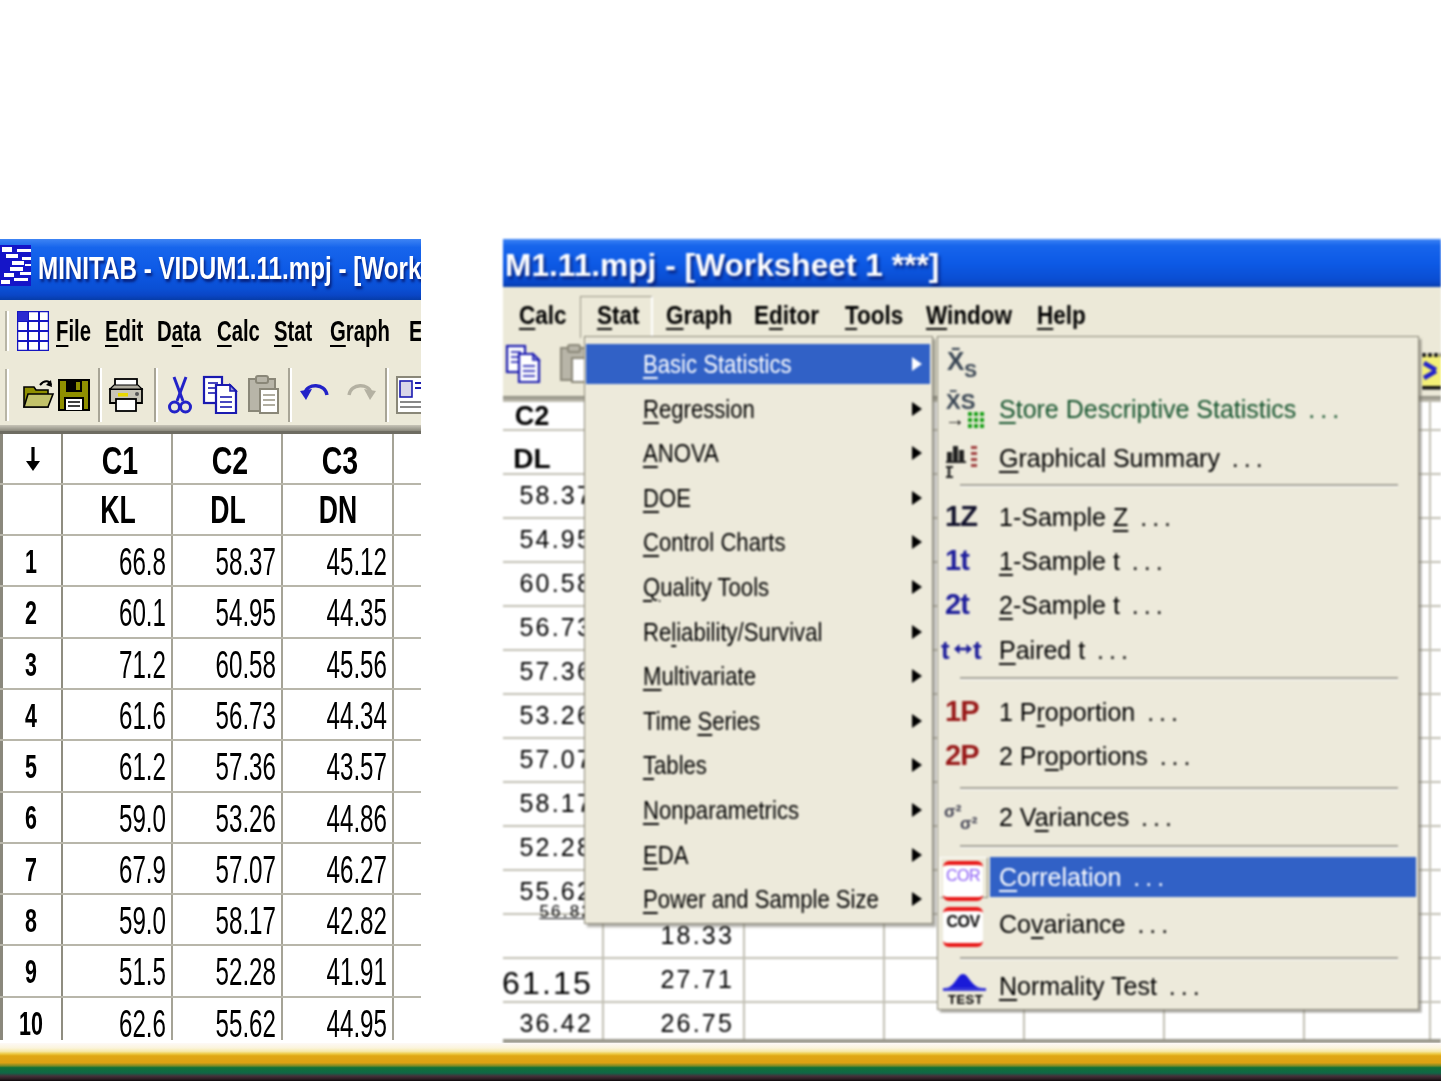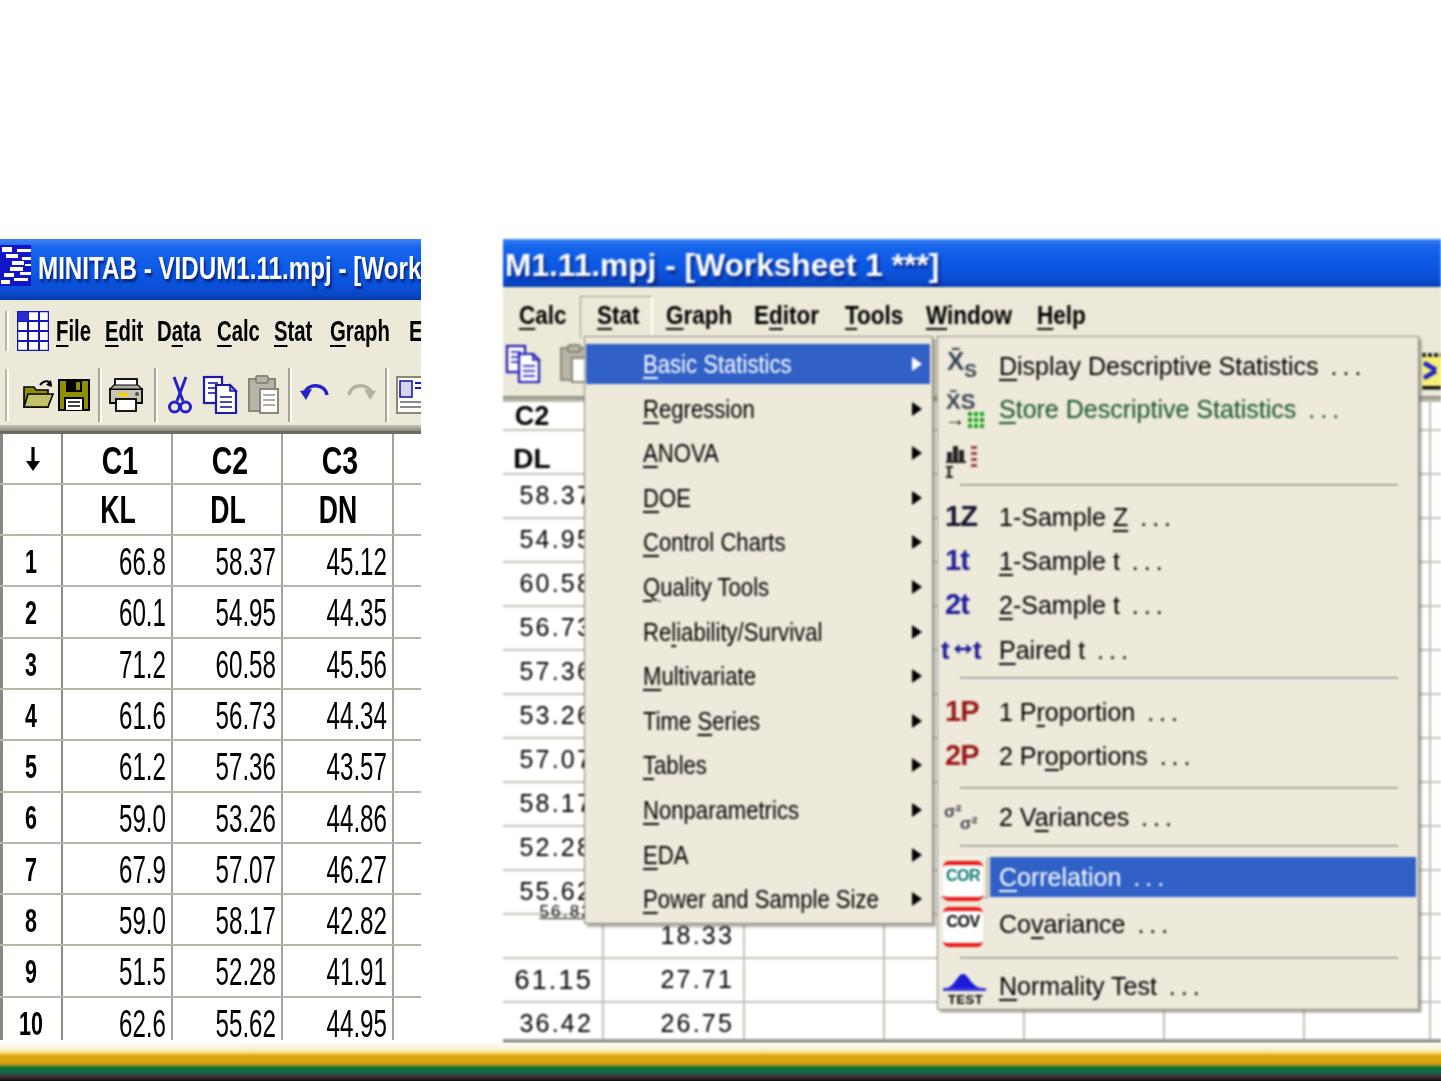--- a/index.html
+++ b/index.html
@@ -270,21 +270,21 @@
 <div class="num" style="left:-40px;top:508px;width:130px;font-size:25px;line-height:1.0;letter-spacing:2.2px;">57.07</div>
 <div class="num" style="left:100px;top:508px;width:131px;font-size:25px;line-height:1.0;letter-spacing:2.2px;">46.27</div>
 <div class="num" style="left:-40px;top:552px;width:130px;font-size:25px;line-height:1.0;letter-spacing:2.2px;">58.17</div>
 <div class="num" style="left:100px;top:552px;width:131px;font-size:25px;line-height:1.0;letter-spacing:2.2px;">42.82</div>
 <div class="num" style="left:-40px;top:596px;width:130px;font-size:25px;line-height:1.0;letter-spacing:2.2px;">52.28</div>
 <div class="num" style="left:100px;top:596px;width:131px;font-size:25px;line-height:1.0;letter-spacing:2.2px;">41.91</div>
 <div class="num" style="left:-40px;top:640px;width:130px;font-size:25px;line-height:1.0;letter-spacing:2.2px;">55.62</div>
 <div class="num" style="left:100px;top:640px;width:131px;font-size:25px;line-height:1.0;letter-spacing:2.2px;">44.95</div>
 <div class="num" style="left:-40px;top:664px;width:130px;font-size:17px;line-height:1.0;letter-spacing:2.2px;text-decoration:underline;">56.82</div>
 <div class="num" style="left:100px;top:684px;width:131px;font-size:25px;line-height:1.0;letter-spacing:2.2px;">18.33</div>
-<div class="num" style="left:-40px;top:728px;width:130px;font-size:27px;line-height:1.0;letter-spacing:2.2px;">61.15</div>
+<div class="num" style="left:-40px;top:728px;width:130px;font-size:32px;line-height:1.0;letter-spacing:2.2px;">61.15</div>
 <div class="num" style="left:100px;top:728px;width:131px;font-size:25px;line-height:1.0;letter-spacing:2.2px;">27.71</div>
 <div class="num" style="left:-40px;top:772px;width:130px;font-size:25px;line-height:1.0;letter-spacing:2.2px;">36.42</div>
 <div class="num" style="left:100px;top:772px;width:131px;font-size:25px;line-height:1.0;letter-spacing:2.2px;">26.75</div>
 <svg class="abs" style="left:919px;top:114px;" width="22" height="38" viewBox="0 0 22 38">
 <rect x="0" y="2" width="22" height="31" fill="#f4f077"></rect>
 <rect x="0" y="0" width="4" height="4" fill="#222"></rect>
       <rect x="6" y="0" width="4" height="4" fill="#222"></rect>
       <rect x="12" y="0" width="4" height="4" fill="#222"></rect>
       <rect x="18" y="0" width="4" height="4" fill="#222"></rect>
 <path d="M2 10 L14 17 M14 18 L2 25" stroke="#2222cc" stroke-width="4.5" fill="none"></path>
@@ -321,24 +321,24 @@
 </div>
 <div class="win" style="left:937px;top:336px;width:485px;height:677px;filter:blur(0.85px);">
 <div class="abs" style="left:0;top:0;width:480px;height:672px;background:#EDEADB;border:1.6px solid #8a8778;box-shadow:3px 3px 2px rgba(120,118,108,0.6);"></div>
 <div class="sep" style="left:23px;top:148px;width:438px;"></div>
 <div class="sep" style="left:23px;top:341px;width:438px;"></div>
 <div class="sep" style="left:23px;top:451px;width:438px;"></div>
 <div class="sep" style="left:23px;top:509px;width:438px;"></div>
 <div class="sep" style="left:23px;top:621px;width:438px;"></div>
 <div class="abs" style="left:53px;top:521px;width:426px;height:40px;background:#3161C6;"></div>
 <div class="abs" style="left:3px;top:521px;width:46px;height:39px;background:#ECE9D8;border-top:1.6px solid #fff;border-left:1.6px solid #fff;border-right:1.6px solid #8a8778;border-bottom:1.6px solid #8a8778;"></div>
-<div class="abs" style="left:6px;top:525px;width:40px;height:32px;background:#fff;border-top:4.5px solid #e81818;border-bottom:4.5px solid #e81818;border-radius:6px;color:#0f766e;font-size:16px;font-weight:700;text-align:center;line-height:22px;letter-spacing:-0.5px;">COR</div>
+<div class="abs" style="left:6px;top:525px;width:40px;height:32px;background:#fff;border-top:4.5px solid #e81818;border-bottom:4.5px solid #e81818;border-radius:6px;color:#8b5cf6;font-size:16px;font-weight:400;text-align:center;line-height:22px;letter-spacing:-0.5px;">COR</div>
 <div class="abs" style="left:6px;top:571px;width:40px;height:32px;background:#fff;border-top:4.5px solid #e81818;border-bottom:4.5px solid #e81818;border-radius:6px;color:#000;font-size:16px;font-weight:700;text-align:center;line-height:22px;letter-spacing:-0.5px;">COV</div>
-<div class="mi cx" style="left:62px;top:18px;font-size:25px;color:#000;line-height:1.0;"><u>D</u>isplay Descriptive Statistics<span style="letter-spacing:5px;"> ...</span></div>
 <div class="mi cx" style="left:62px;top:61px;font-size:25px;color:#14532d;line-height:1.0;"><u>S</u>tore Descriptive Statistics<span style="letter-spacing:5px;"> ...</span></div>
+<div class="mi cx" style="left:62px;top:110px;font-size:25px;color:#000;line-height:1.0;"><u>G</u>raphical Summary<span style="letter-spacing:5px;"> ...</span></div>
 <div class="mi cx" style="left:62px;top:169px;font-size:25px;color:#000;line-height:1.0;">1-Sample <u>Z</u><span style="letter-spacing:5px;"> ...</span></div>
 <div class="mi cx" style="left:62px;top:213px;font-size:25px;color:#000;line-height:1.0;"><u>1</u>-Sample t<span style="letter-spacing:5px;"> ...</span></div>
 <div class="mi cx" style="left:62px;top:257px;font-size:25px;color:#000;line-height:1.0;"><u>2</u>-Sample t<span style="letter-spacing:5px;"> ...</span></div>
 <div class="mi cx" style="left:62px;top:302px;font-size:25px;color:#000;line-height:1.0;"><u>P</u>aired t<span style="letter-spacing:5px;"> ...</span></div>
 <div class="mi cx" style="left:62px;top:364px;font-size:25px;color:#000;line-height:1.0;">1 P<u>r</u>oportion<span style="letter-spacing:5px;"> ...</span></div>
 <div class="mi cx" style="left:62px;top:408px;font-size:25px;color:#000;line-height:1.0;">2 Pr<u>o</u>portions<span style="letter-spacing:5px;"> ...</span></div>
 <div class="mi cx" style="left:62px;top:469px;font-size:25px;color:#000;line-height:1.0;">2 V<u>a</u>riances<span style="letter-spacing:5px;"> ...</span></div>
 <div class="mi cx" style="left:62px;top:529px;font-size:25px;color:#fff;line-height:1.0;"><u>C</u>orrelation<span style="letter-spacing:5px;"> ...</span></div>
 <div class="mi cx" style="left:62px;top:576px;font-size:25px;color:#000;line-height:1.0;">Co<u>v</u>ariance<span style="letter-spacing:5px;"> ...</span></div>
 <div class="mi cx" style="left:62px;top:638px;font-size:25px;color:#000;line-height:1.0;"><u>N</u>ormality Test<span style="letter-spacing:5px;"> ...</span></div>

